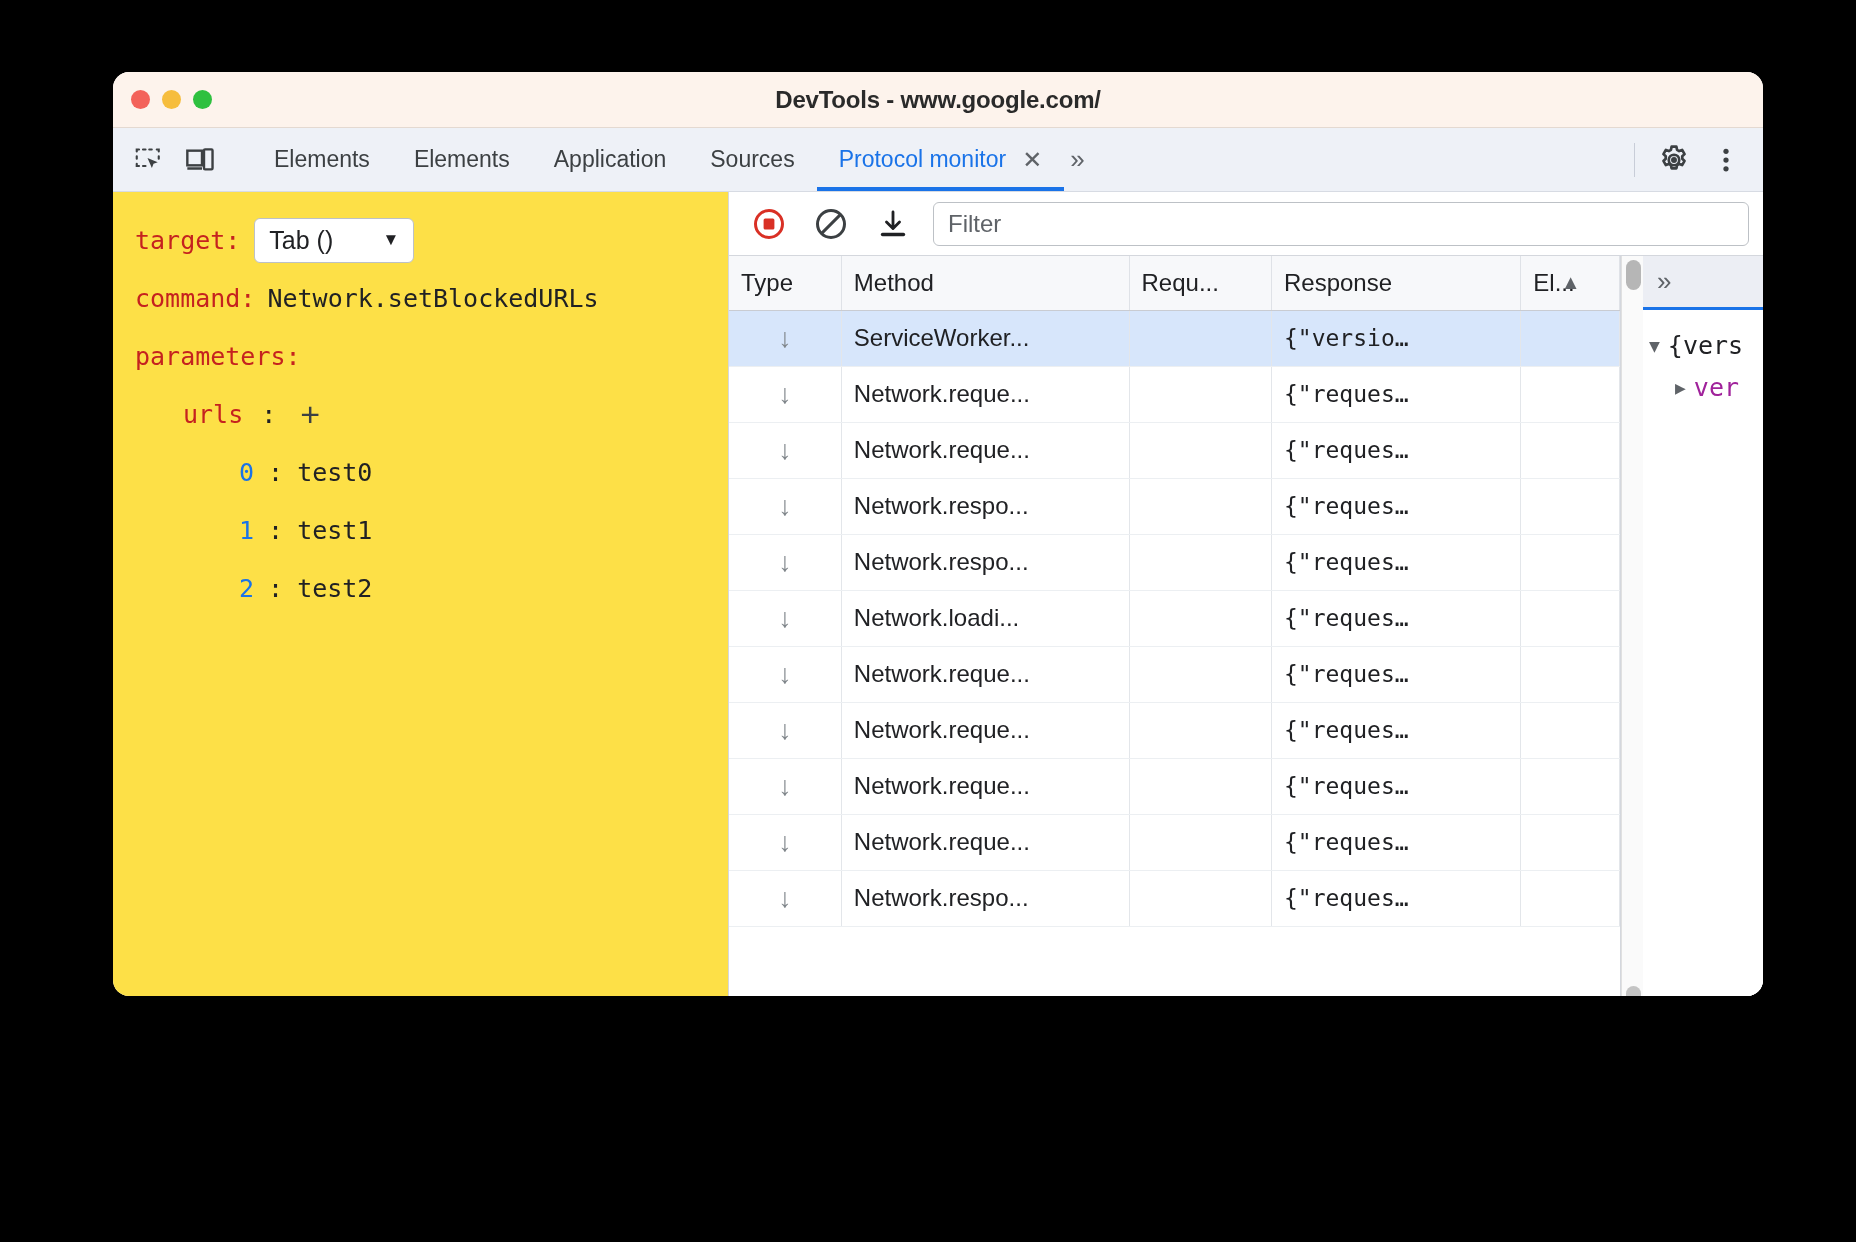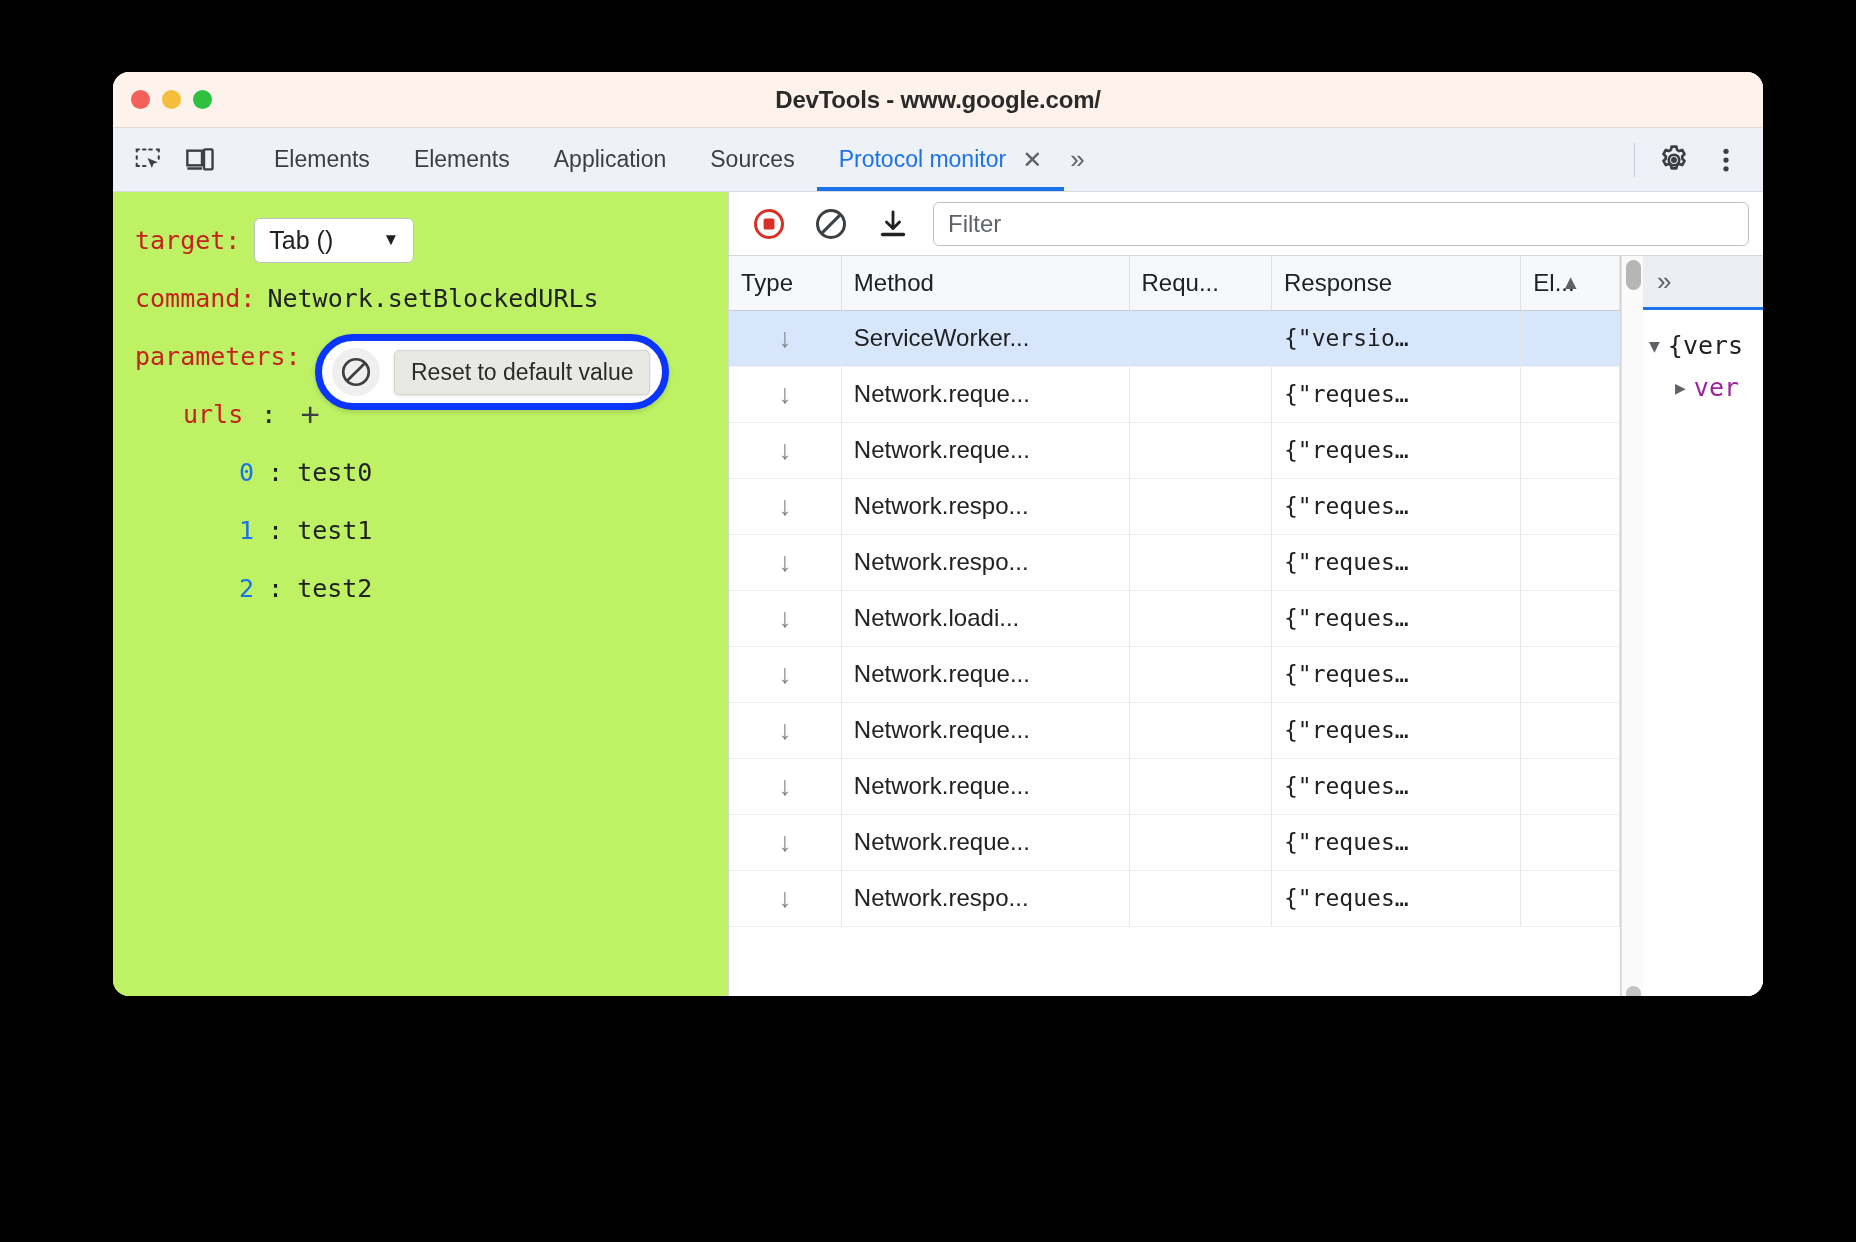--- a/index.html
+++ b/index.html
@@ -110,21 +110,21 @@
   .body {
     display: flex;
     height: calc(1020px - 56px - 64px);
   }
 
   
   .left-pane {
     width: 616px;
     display: flex; flex-direction: column;
     border-right: 1px solid #d4d7dd;
-    background: #bef264;
+    background: #fde047;
     position: relative;
   }
   .editor {
     flex: 1;
     padding: 24px 0 0 22px;
     font-family: "DejaVu Sans Mono", "Liberation Mono", monospace;
     font-size: 25px;
     color: #202124;
     position: relative;
     overflow: hidden;
@@ -465,29 +465,20 @@
             <span class="colon" style="margin:0 14px">:</span>
             <span class="val">test1</span>
           </div>
 
           <div class="row" style="padding-left:104px">
             <span class="idx-blue">2</span>
             <span class="colon" style="margin:0 14px">:</span>
             <span class="val">test2</span>
           </div>
 
-          <div class="callout" id="callout-reset">
-            <span class="cbtn">
-              <svg width="34" height="34" viewBox="0 0 24 24">
-                <circle cx="12" cy="12" r="9" fill="none" stroke="#3c4043" stroke-width="1.9"></circle>
-                <path d="M5.6 18.4L18.4 5.6" stroke="#3c4043" stroke-width="1.9"></path>
-              </svg>
-            </span>
-            <span class="tip">Reset to default value</span>
-          </div>
 
         </div>
 
         <div class="left-footer">
           <span>
             <svg width="36" height="36" viewBox="0 0 24 24">
               <rect x="8.2" y="4.2" width="11" height="14" rx="1.6" fill="none" stroke="#3c4043" stroke-width="1.8"></rect>
               <path d="M15.6 20.2H6.4a1.6 1.6 0 01-1.6-1.6V7.2" fill="none" stroke="#3c4043" stroke-width="1.8" stroke-linecap="round"></path>
             </svg>
           </span>

